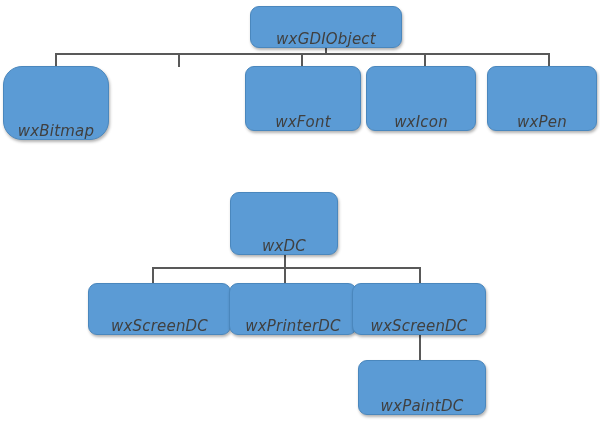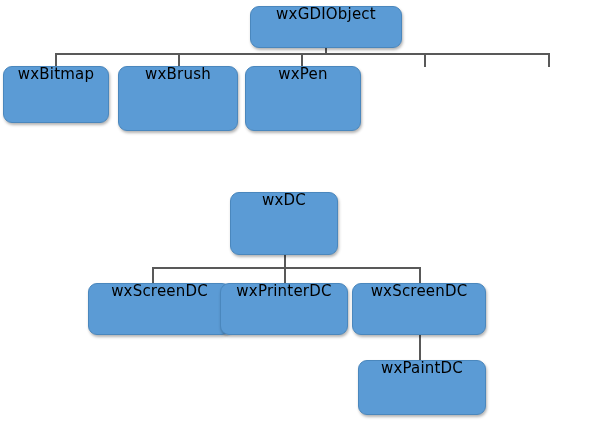--- a/index.html
+++ b/index.html
@@ -15,29 +15,30 @@
     font-family: "DejaVu Sans", "Liberation Sans", sans-serif;
     overflow: hidden;
   }
   .node {
     position: absolute;
     box-sizing: border-box;
     background: #5B9BD5;
     border: 1px solid #4a87bd;
     border-radius: 9px;
     display: flex;
-    align-items: flex-start;
+    align-items: flex-end;
     justify-content: center;
-    color: #000000;
+    color: #404040;
     font-size: 15px;
     line-height: 1;
     letter-spacing: 0.2px;
     white-space: nowrap;
     box-shadow: 1px 2px 3px rgba(0,0,0,0.30);
     z-index: 2;
+    font-style: italic;
   }
   .edge-h {
     position: absolute;
     height: 0;
     border-top: 2px solid #595959;
     z-index: 1;
   }
   .edge-v {
     position: absolute;
     width: 0;
@@ -57,46 +58,49 @@
   <div class="edge-v" style="left:325px; top:48px; height:6px;"></div>
 
   <div class="edge-h" style="left:55px; top:53px; width:493px;"></div>
 
   <div class="edge-v" style="left:55px; top:53px; height:14px;"></div>
   <div class="edge-v" style="left:178px; top:53px; height:14px;"></div>
   <div class="edge-v" style="left:301px; top:53px; height:14px;"></div>
   <div class="edge-v" style="left:424px; top:53px; height:14px;"></div>
   <div class="edge-v" style="left:548px; top:53px; height:14px;"></div>
 
-  <div class="node" style="left:3px; top:66px; width:106px; height:57px;">
+  <div class="node" style="left:3px; top:66px; width:106px; height:74px;border-radius:19px;">
     <span>wxBitmap</span>
   </div>
-  <div class="node" style="left:118px; top:66px; width:120px; height:65px;">
-    <span>wxBrush</span>
+  <div class="node" style="left:245px; top:66px; width:116px; height:65px;">
+    <span>wxFont</span>
   </div>
-  <div class="node" style="left:245px; top:66px; width:116px; height:65px;">
+  <div class="node" style="left:366px; top:66px; width:110px; height:65px;">
+    <span>wxIcon</span>
+  </div>
+  <div class="node" style="left:487px; top:66px; width:110px; height:65px;">
     <span>wxPen</span>
   </div>
 
   <div class="node" style="left:230px; top:192px; width:108px; height:63px;">
     <span>wxDC</span>
   </div>
 
   <div class="edge-v" style="left:284px; top:255px; height:13px;"></div>
 
   <div class="edge-h" style="left:152px; top:267px; width:267px;"></div>
 
   <div class="edge-v" style="left:152px; top:267px; height:16px;"></div>
   <div class="edge-v" style="left:284px; top:267px; height:16px;"></div>
   <div class="edge-v" style="left:419px; top:267px; height:16px;"></div>
 
   <div class="node" style="left:88px; top:283px; width:143px; height:52px;">
     <span>wxScreenDC</span>
   </div>
-  <div class="node" style="left:220px; top:283px; width:128px; height:52px;">
+  <div class="node" style="left:229px; top:283px; width:128px; height:52px;">
     <span>wxPrinterDC</span>
   </div>
   <div class="node" style="left:352px; top:283px; width:134px; height:52px;">
     <span>wxScreenDC</span>
   </div>
 
   <div class="edge-v" style="left:419px; top:335px; height:26px;"></div>
 
   <div class="node" style="left:358px; top:360px; width:128px; height:55px;">
     <span>wxPaintDC</span>

